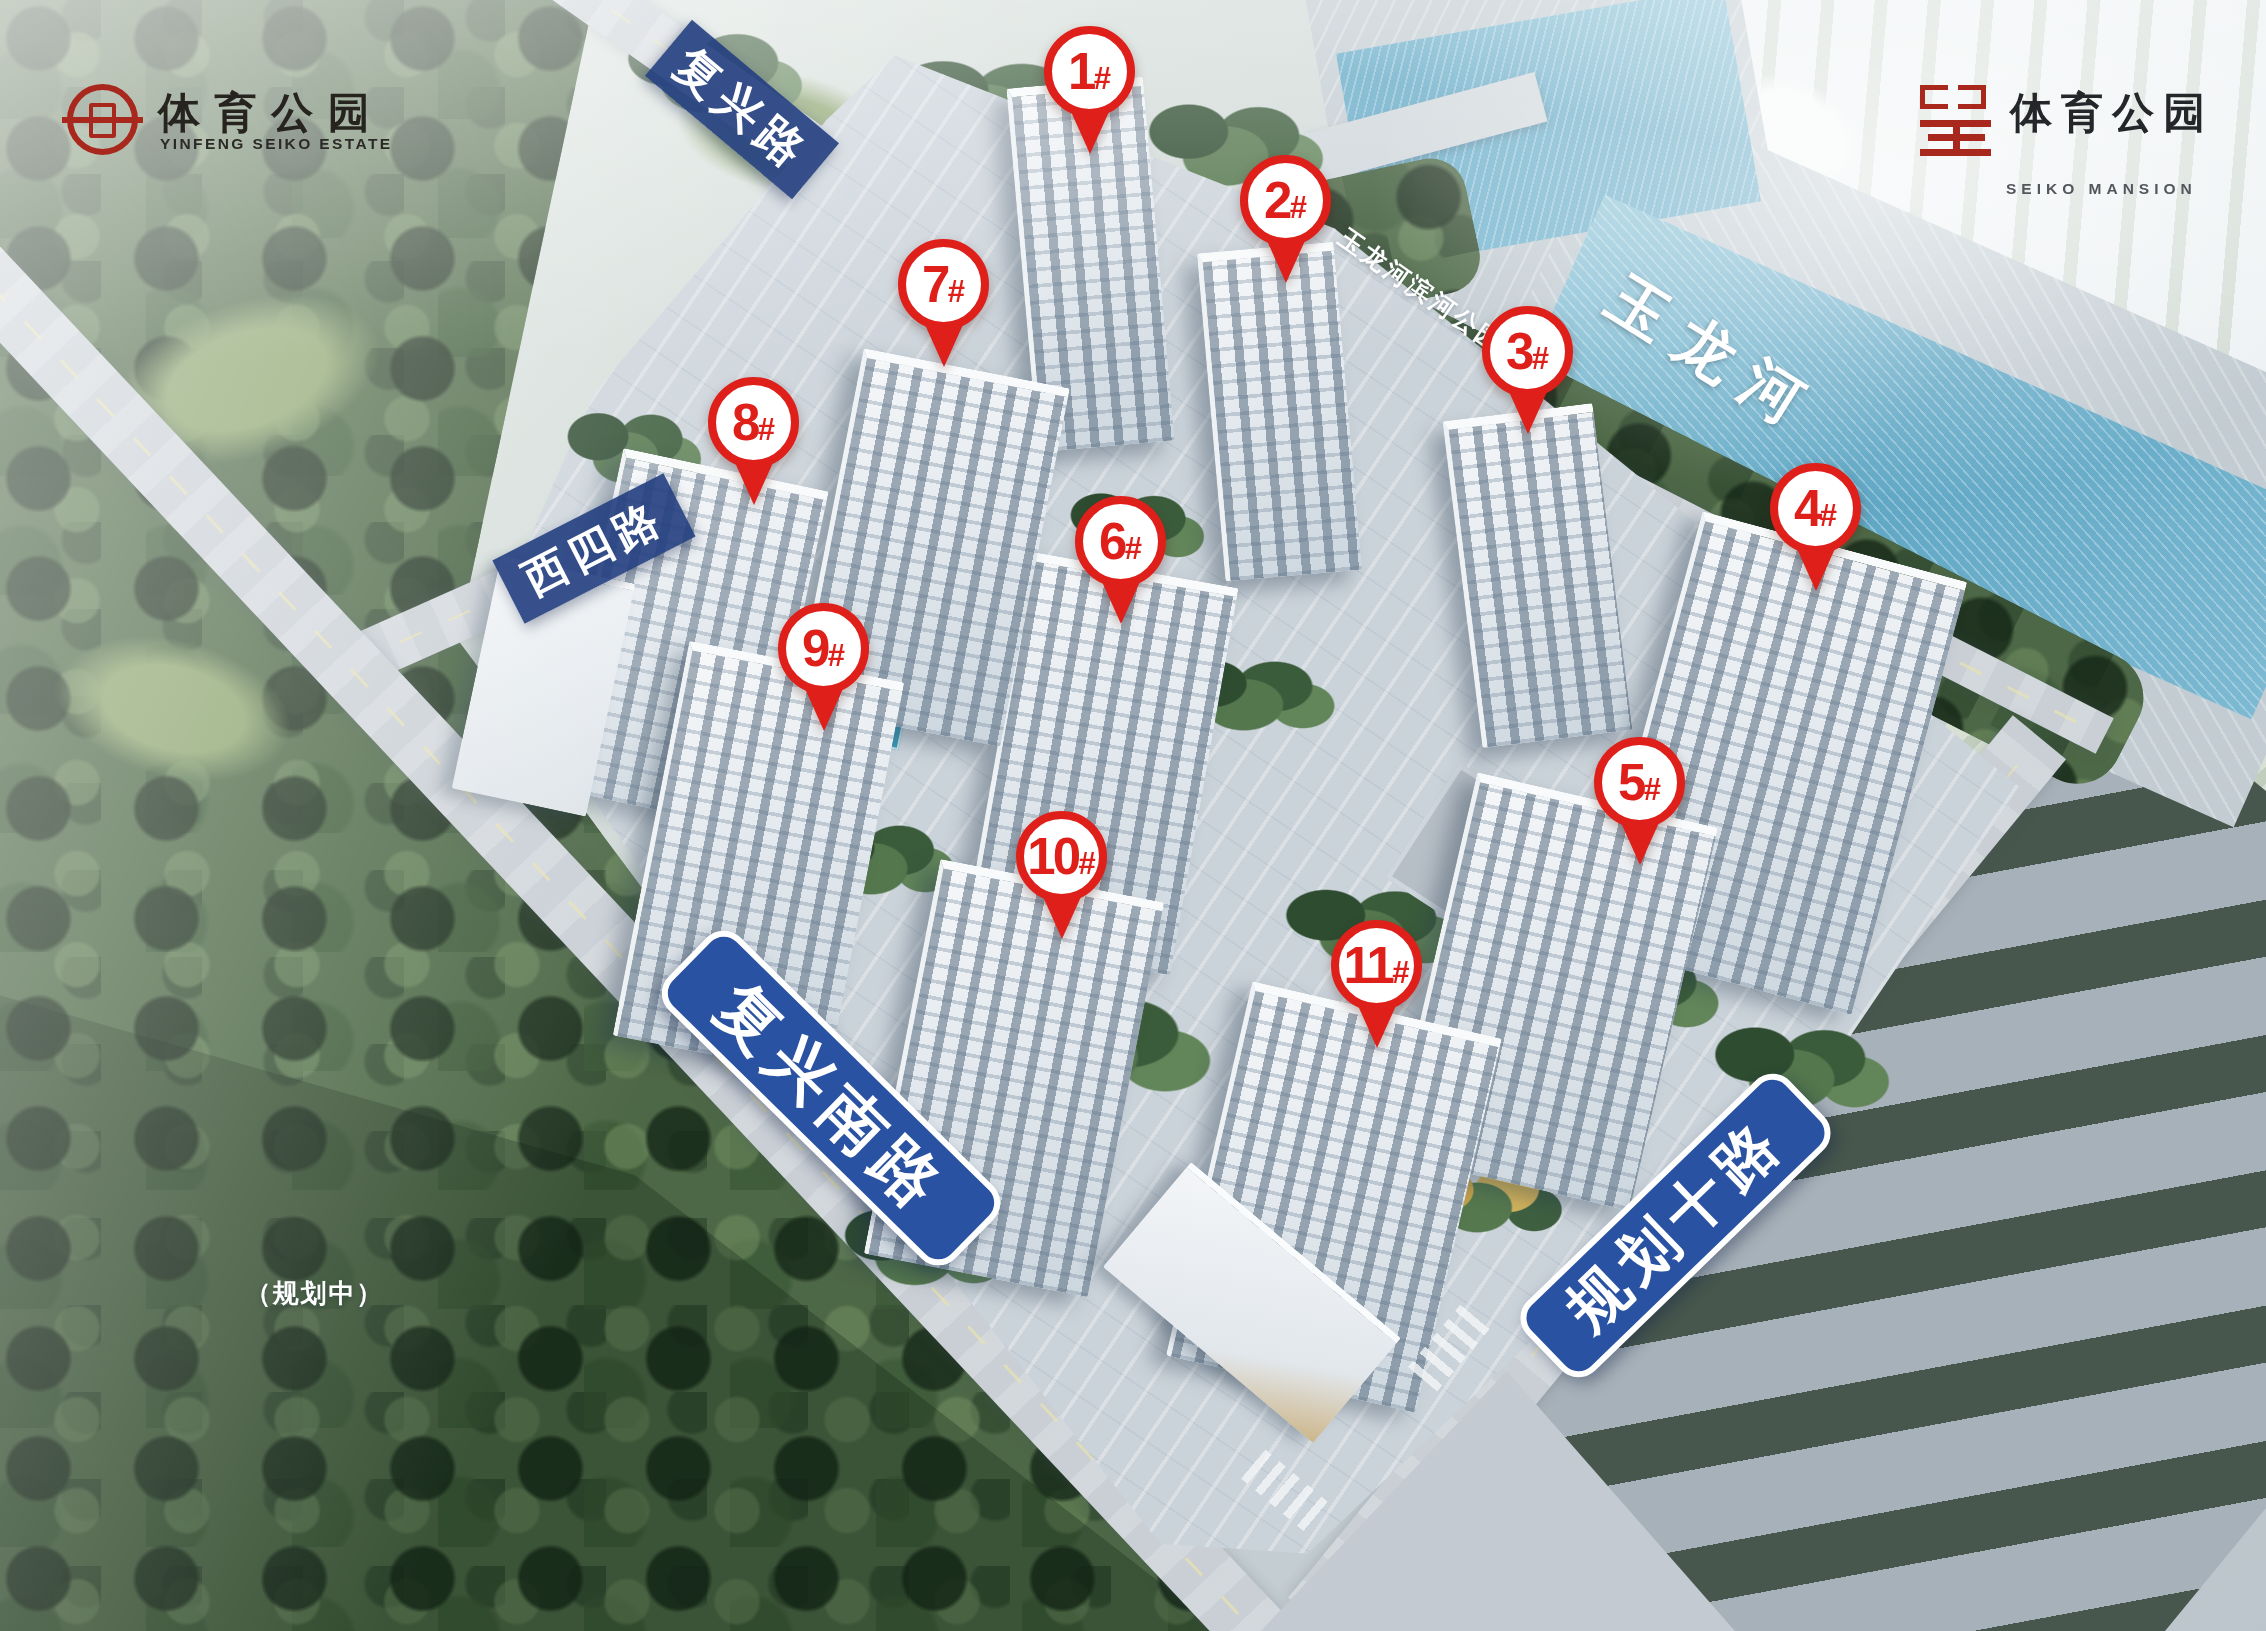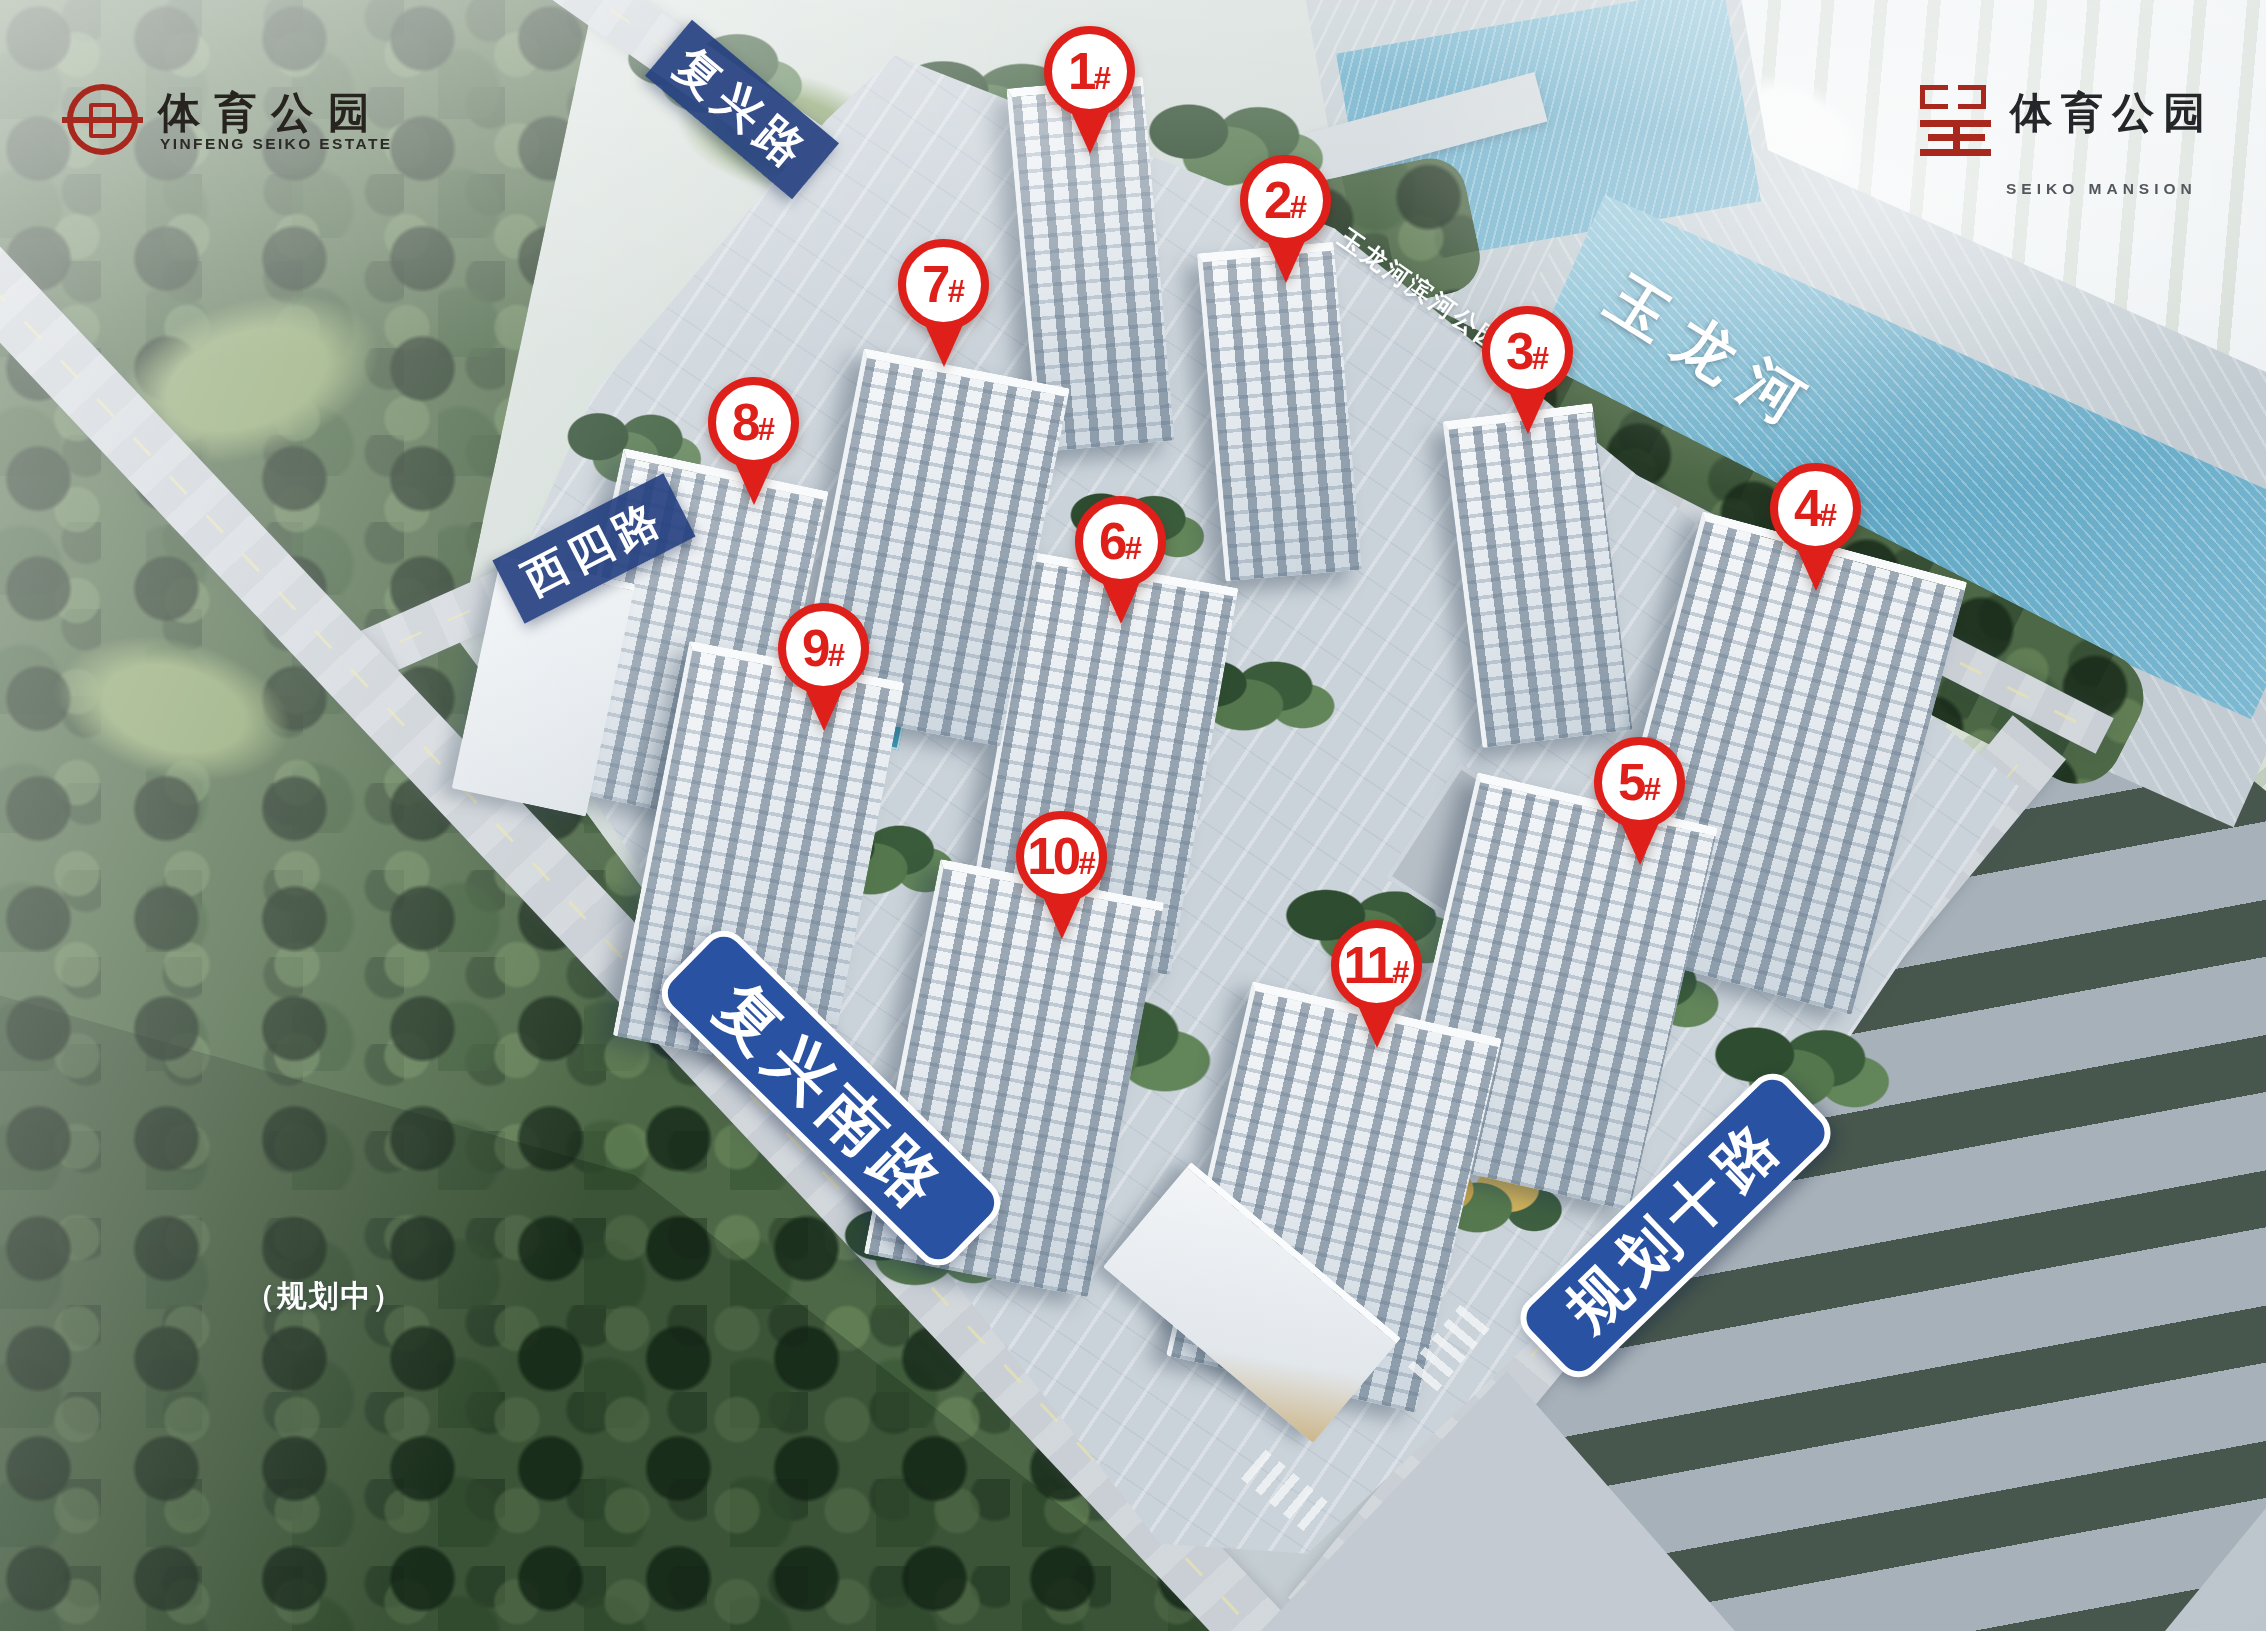--- a/index.html
+++ b/index.html
@@ -169,21 +169,21 @@
   </div>
   <div class="roadsign framed abs" style="left:630px;top:1047px;width:402px;height:102px;transform:rotate(44.5deg);font-size:64px;letter-spacing:9.1px;">
     <span>复兴南路</span>
   </div>
   <div class="roadsign framed abs" style="left:1493px;top:1177px;width:365px;height:97px;transform:rotate(-44deg);font-size:60px;letter-spacing:8.2px;">
     <span>规划十路</span>
   </div>
 
   <div class="maplabel abs" style="left:1521px;top:315px;width:384px;text-align:center;font-size:60px;letter-spacing:18.3px;transform:rotate(32deg);">玉龙河</div>
   <div class="maplabel abs" style="left:1307px;top:274px;width:228px;text-align:center;font-size:25px;letter-spacing:2.7px;transform:rotate(35deg);">玉龙河滨河公园</div>
-  <div class="maplabel abs" style="left:245px;top:1276px;font-size:30px;letter-spacing:1.8px;">（规划中）</div>
+  <div class="maplabel abs" style="left:245px;top:1276px;font-size:26px;letter-spacing:1.8px;">（规划中）</div>
 
   <div class="pin abs" style="left:1044px;top:25.6px;">
     <div class="tail"></div>
     <div class="disc">
       <span class="num">1</span>
         <span class="hash">#</span>
     </div>
   </div>
   <div class="pin abs" style="left:1240px;top:155px;">
     <div class="tail"></div>

